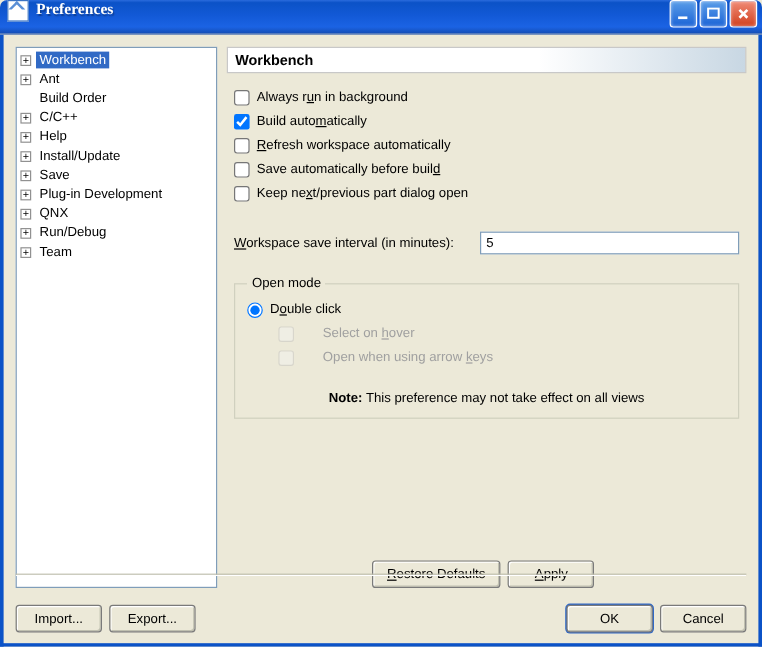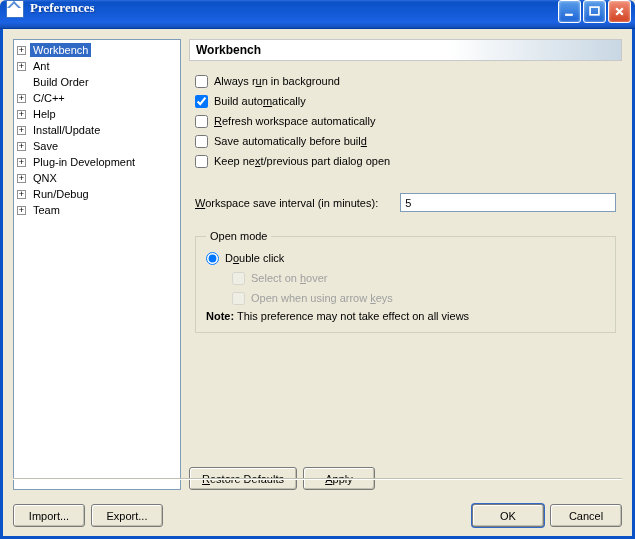--- a/index.html
+++ b/index.html
@@ -140,27 +140,27 @@
   }
 
   fieldset.open-mode {
     margin:18px 0 0 0;
     border:1px solid #d0d0bf;
     padding:6px 10px 10px 10px;
   }
   fieldset.open-mode legend { padding:0 4px; color:#000; }
   .radio-row { display:flex; align-items:center; height:20px; }
   .radio-row input[type=radio]{ margin:0 6px 0 0; }
-  .sub { padding-left:26px; }
-
-  .note-row { margin-top:2px; }
+  .sub { padding-left:26px;gap:18px; }
+
+  .note-row { margin-top:18px;text-align:center; }
   .note-row b { font-weight:bold; }
 
   .right-buttons {
-    display:flex; gap:6px; justify-content:flex-start;
+    display:flex; gap:6px; justify-content:center;
     padding:4px 6px 0 0;
   }
   .btn {
     background:#ece9d8;
     border:1px solid #7a7a7a;
     border-radius:3px;
     height:23px;
     min-width:72px;
     padding:0 12px;
     font:inherit;

